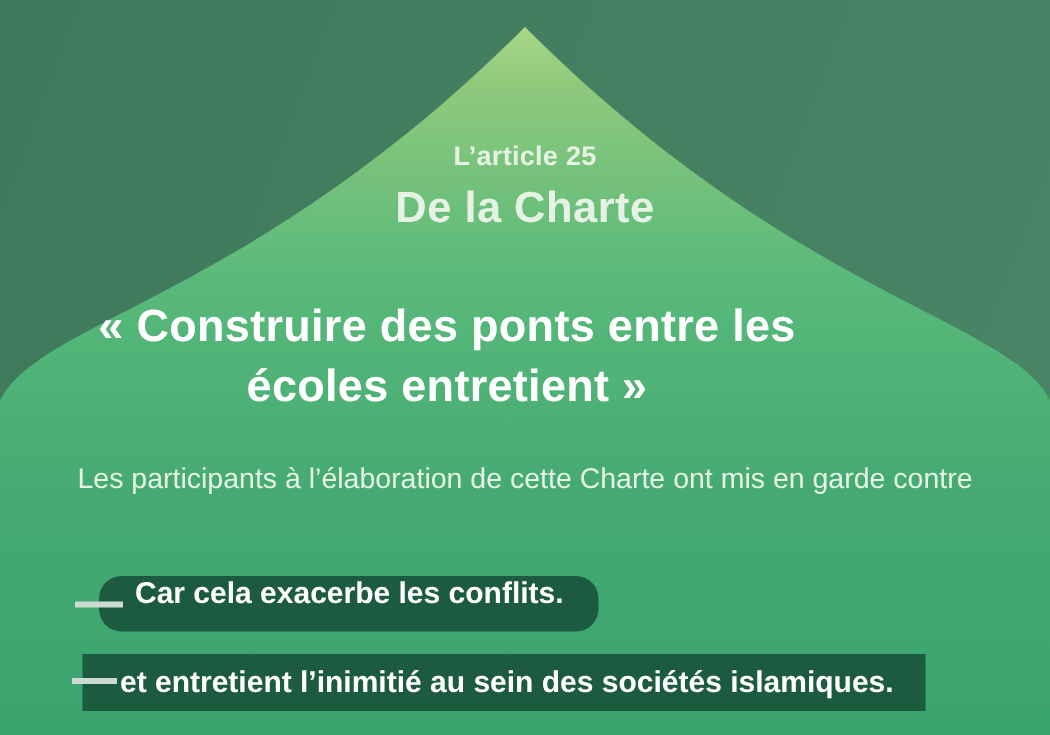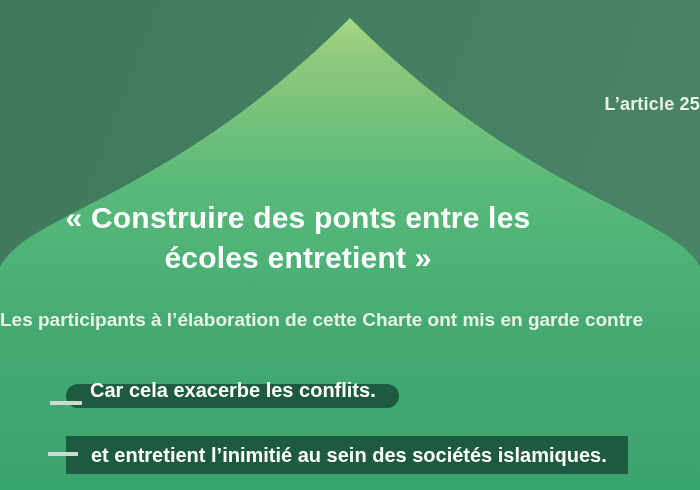--- a/index.html
+++ b/index.html
@@ -20,46 +20,46 @@
   body{font-family:"Liberation Sans","DejaVu Sans",sans-serif;}
   .stage{
     position:relative;width:700px;height:490px;overflow:hidden;
     background:var(--outer-left);
   }
   .bg-svg{position:absolute;left:0;top:0;width:700px;height:490px;display:block;}
   .layer{position:absolute;left:0;top:0;width:700px;height:490px;}
 
   .article-label{
     position:absolute;left:0;top:94px;width:700px;
-    text-align:right;font-size:18px;font-weight:700;
+    text-align:center;font-size:18px;font-weight:700;
     color:var(--text-soft);letter-spacing:0.2px;
   }
   .charte-label{
     position:absolute;left:0;top:123px;width:700px;
     text-align:center;font-size:29px;font-weight:700;
     color:var(--text-soft);letter-spacing:0.3px;
   }
   .quote{
     position:absolute;left:0;top:198px;width:596px;
     text-align:center;font-size:30px;font-weight:700;line-height:40px;
     color:var(--text-white);letter-spacing:0.2px;
   }
   .lead{
     position:absolute;left:0;top:307px;width:700px;
-    text-align:left;font-size:19px;font-weight:700;line-height:26px;
+    text-align:center;font-size:19px;font-weight:400;line-height:26px;
     color:var(--text-soft);
   }
   .callout-box{
     position:absolute;display:flex;align-items:center;
     background:var(--box-bg);
     color:var(--text-white);font-weight:700;font-size:20px;
     white-space:nowrap;
   }
-  .callout-box.first{left:66px;top:384px;height:24px;padding:0 23px 12px 24px;border-radius:15px;}
-  .callout-box.second{left:66px;top:436px;height:38px;padding:0 21px 0 25px;}
+  .callout-box.first{left:66px;top:384px;height:37px;padding:0 23px 12px 24px;border-radius:15px;}
+  .callout-box.second{left:55px;top:436px;height:38px;padding:0 21px 0 25px;}
   .connector-dash{
     position:absolute;height:4px;background:var(--dash);z-index:2;
   }
   .connector-dash.first{left:50px;top:401px;width:32px;}
   .connector-dash.second{left:48px;top:452px;width:30px;}
 </style>
 </head>
 <body>
 
 <div class="stage">
@@ -79,20 +79,21 @@
       </linearGradient>
     </defs>
     <rect x="0" y="0" width="700" height="490" fill="url(#bgGrad)"></rect>
     <path d="M 0 267 C 27 213 170 198 350 18 C 530 198 673 213 700 267 L 700 490 L 0 490 Z" fill="url(#domeGrad)"></path>
   </svg>
 
   <div class="layer">
 
     <div class="article-label">L’article 25</div>
 
+    <div class="charte-label">De la Charte</div>
 
     <div class="quote">
       <div>« Construire des ponts entre les</div>
       <div>écoles entretient »</div>
     </div>
 
     <div class="lead">
       <div>Les participants à l’élaboration de cette Charte ont mis en garde contre</div>
     </div>
 

